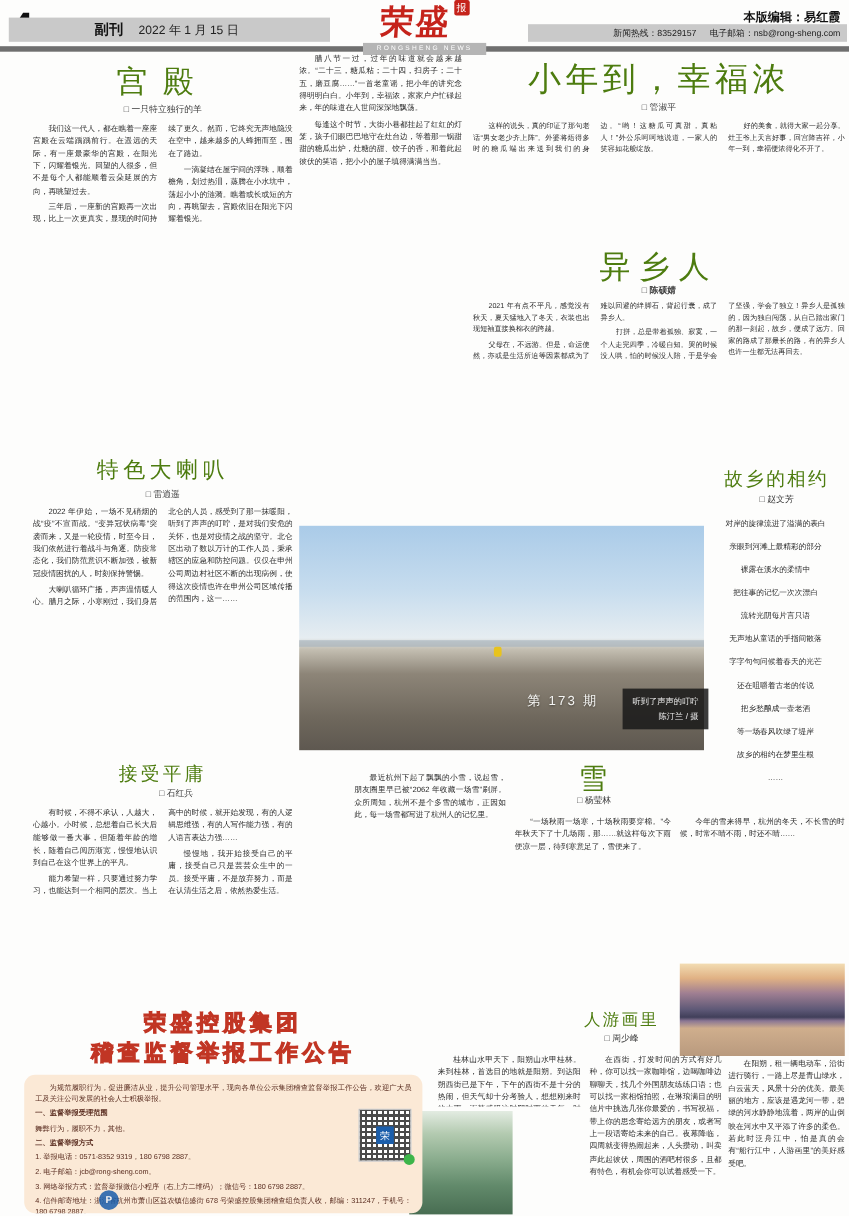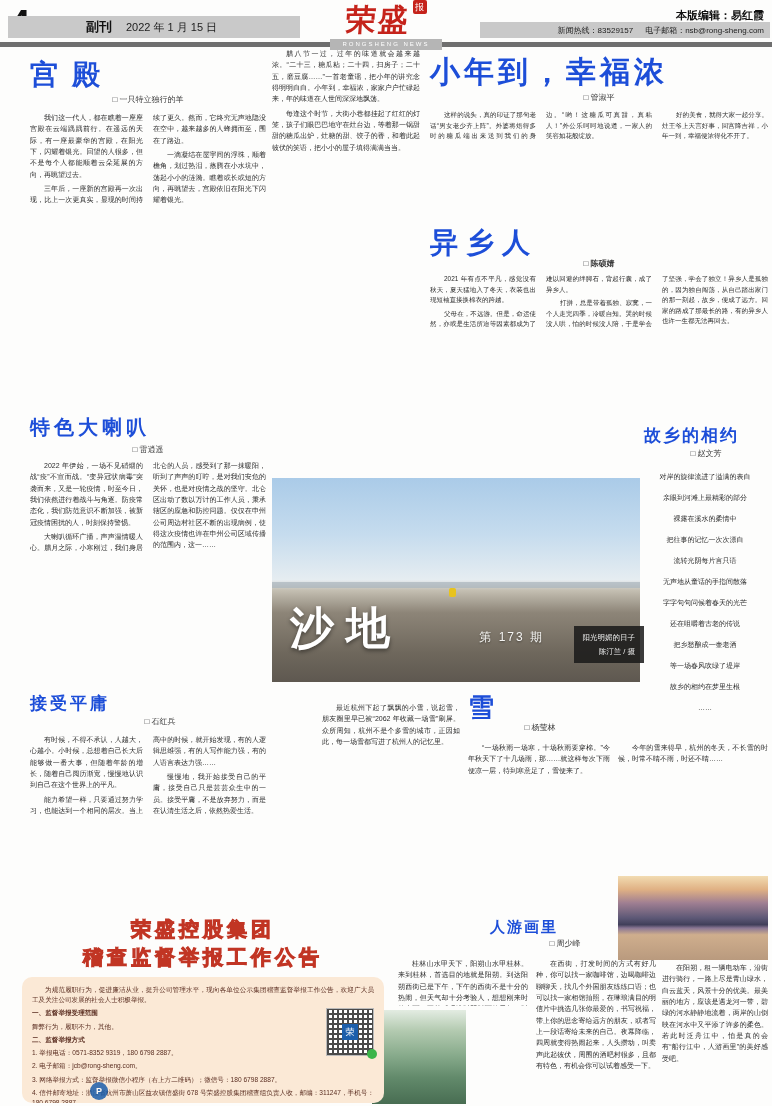--- a/index.html
+++ b/index.html
@@ -16,21 +16,21 @@
   .masthead-name{font-size:30px;font-weight:bold;color:#c5231b;letter-spacing:2px;
                  font-family:"DejaVu Serif","Liberation Serif",serif;transform:skewX(-4deg);}
   .seal{width:14px;height:14px;background:#c5231b;color:#fff;font-size:9px;line-height:14px;
         text-align:center;border-radius:2px;}
   .mast-sub{background:#b5b5b5;color:#fff;font-size:6px;letter-spacing:2px;text-align:center;line-height:11px;}
   .editor{font-size:11px;font-weight:bold;color:#111;text-align:right;}
   .hotband{background:#c9c9c9;font-size:8px;color:#222;display:flex;align-items:center;justify-content:flex-end;gap:12px;padding-right:6px;}
   .rule{background:#6f6f6f;}
 
   
-  .art-title{font-weight:bold;color:#1d4ed8;text-align:left;font-family:"DejaVu Sans","Liberation Sans",sans-serif;}
+  .art-title{font-weight:normal;color:#4d7c0f;text-align:center;font-family:"DejaVu Sans","Liberation Sans",sans-serif;}
   .byline{font-size:8px;color:#3a3a3a;text-align:center;}
   .bodytext{font-size:7px;line-height:1.62;text-align:justify;color:#2b2b2b;overflow:hidden;}
   .bodytext p{margin:0 0 3px;text-indent:14px;}
   .c2{column-count:2;column-gap:10px;}
   .c3{column-count:3;column-gap:10px;}
   .poem{font-size:7px;line-height:21px;color:#2b2b2b;text-align:center;}
 
   
   .main-photo{background:linear-gradient(180deg,#aacbe8 0%,#c6dcee 28%,#e6edf1 50%,#c4bfb2 55%,#8d8578 66%,#6e675c 86%,#5e5850 100%);}
   .skyline{position:absolute;left:0;top:51%;width:100%;height:6px;background:#a9b5bd;opacity:.7;}
@@ -133,24 +133,23 @@
     <div>还在咀嚼着古老的传说</div>
     <div>把乡愁酿成一壶老酒</div>
     <div>等一场春风吹绿了堤岸</div>
     <div>故乡的相约在梦里生根</div>
     <div>……</div>
   </div>
 
   <div class="abs main-photo" style="left:272px;top:478px;width:368px;height:204px;">
     <div class="skyline"></div>
     <div class="buoy"></div>
-    <div class="photo-mast">沙地</div>
     <div class="photo-issue">第 173 期</div>
     <div class="photo-cap">
-      <div>阳光明媚的日子</div>
+      <div>听到了声声的叮咛</div>
       <div>陈汀兰 / 摄</div>
     </div>
   </div>
 
   <div class="abs art-title" style="left:30px;top:692px;width:236px;font-size:17px;letter-spacing:3px;">接受平庸</div>
   <div class="abs byline" style="left:42px;top:716px;width:236px;">□ 石红兵</div>
   <div class="abs bodytext c2" style="left:30px;top:734px;width:236px;height:176px;">
     <p>有时候，不得不承认，人越大，心越小。小时候，总想着自己长大后能够做一番大事，但随着年龄的增长，随着自己阅历渐宽，慢慢地认识到自己在这个世界上的平凡。</p>
     <p>能力希望一样，只要通过努力学习，也能达到一个相同的层次。当上高中的时候，就开始发现，有的人逻辑思维强，有的人写作能力强，有的人语言表达力强……</p>
     <p>慢慢地，我开始接受自己的平庸，接受自己只是芸芸众生中的一员。接受平庸，不是放弃努力，而是在认清生活之后，依然热爱生活。</p>

